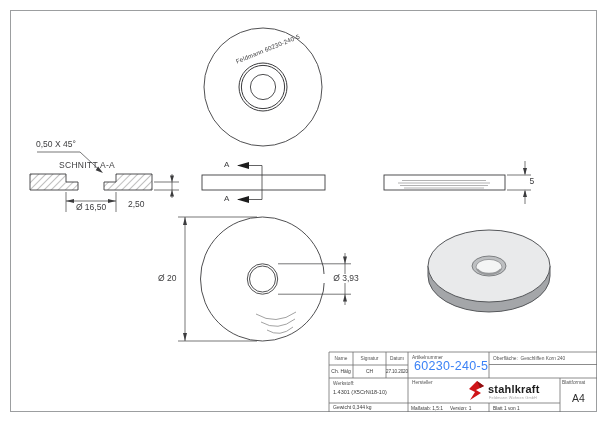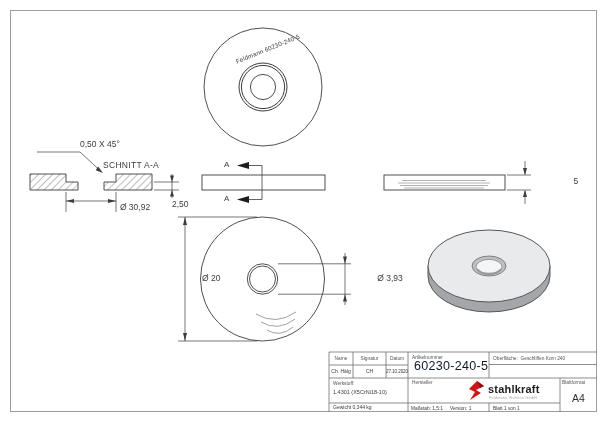--- a/index.html
+++ b/index.html
@@ -1,25 +1,25 @@
 <!DOCTYPE html>
 <html><head>
 <meta charset="utf-8">
 <style>
   html,body{margin:0;padding:0;background:#fff;}
   .sheet{position:relative;width:600px;height:424px;background:#fff;overflow:hidden;
          font-family:"Liberation Sans",sans-serif;color:#3a3a3a;}
   .sheet svg{position:absolute;left:0;top:0;}
   .t{position:absolute;white-space:nowrap;color:#3c3c3e;line-height:1.1;}
-  .dim{font-size:8.5px;margin-left:44px;}
+  .dim{font-size:8.5px;}
   .small5{font-size:4.8px;color:#555;}
   .val55{font-size:5.5px;color:#3a3a3a;}
   .center{text-align:center;}
   .right{text-align:left;}
-  .artnr{font-size:12.5px;color:#0f172a;letter-spacing:0.3px;}
+  .artnr{font-size:12.5px;color:#3b82f6;letter-spacing:0.3px;}
   .a4{font-size:10.5px;color:#2e2e2e;}
   .brand{font-size:11px;font-weight:bold;color:#1d1d1d;letter-spacing:0.2px;}
   .tagline{font-size:3.8px;color:#a8a8a8;letter-spacing:0.2px;}
   .engrave{font-size:6.2px;color:#3c3c3e;transform:rotate(-22deg);transform-origin:center;letter-spacing:0.2px;}
   .cutlabel{font-size:8px;color:#3c3c3e;}
   .whitebg{background:#fff;padding:0 1px;}
 </style>
 </head>
 <body>
 
@@ -149,21 +149,21 @@
     </g>
 
     <g transform="translate(466,381)">
       <path d="M11 0 L18 5 L10 9 L15 12 L4 19 L9 11 L3 8 Z" fill="#cf1418"></path>
       <path d="M11 0 L18 5 L14 7 Z" fill="#8f0f12"></path>
     </g>
   </svg>
 
   <div class="t dim" style="left:36px;top:140px;">0,50 X 45°</div>
   <div class="t dim" style="left:21px;top:161px;letter-spacing:0.3px;padding-left:38px;">SCHNITT A-A</div>
-  <div class="t dim center" style="left:63px;top:202.5px;width:56px;">Ø 30,92</div>
+  <div class="t dim center" style="left:63px;top:202.5px;width:56px;">Ø 16,50</div>
   <div class="t dim right" style="left:128px;top:200px;width:30px;">2,50</div>
 
   <div class="t engrave center" style="left:225px;top:46px;width:86px;">Feldmann 60230-240-5</div>
 
   <div class="t cutlabel" style="left:224px;top:161px;">A</div>
   <div class="t cutlabel" style="left:224px;top:194.5px;">A</div>
 
   <div class="t dim" style="left:529.5px;top:177px;">5</div>
 
   <div class="t dim right" style="left:158px;top:273.5px;width:25px;">Ø 20</div>

